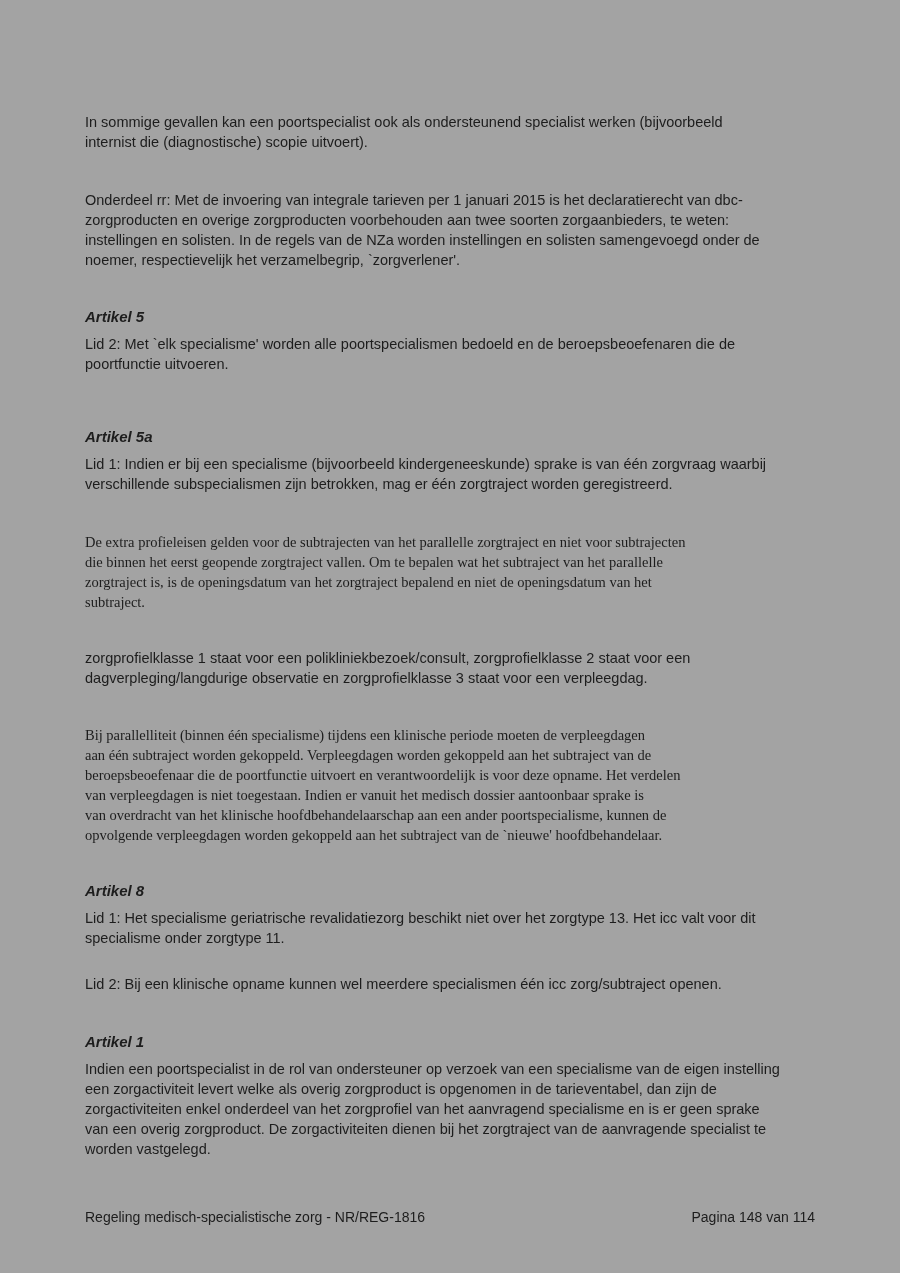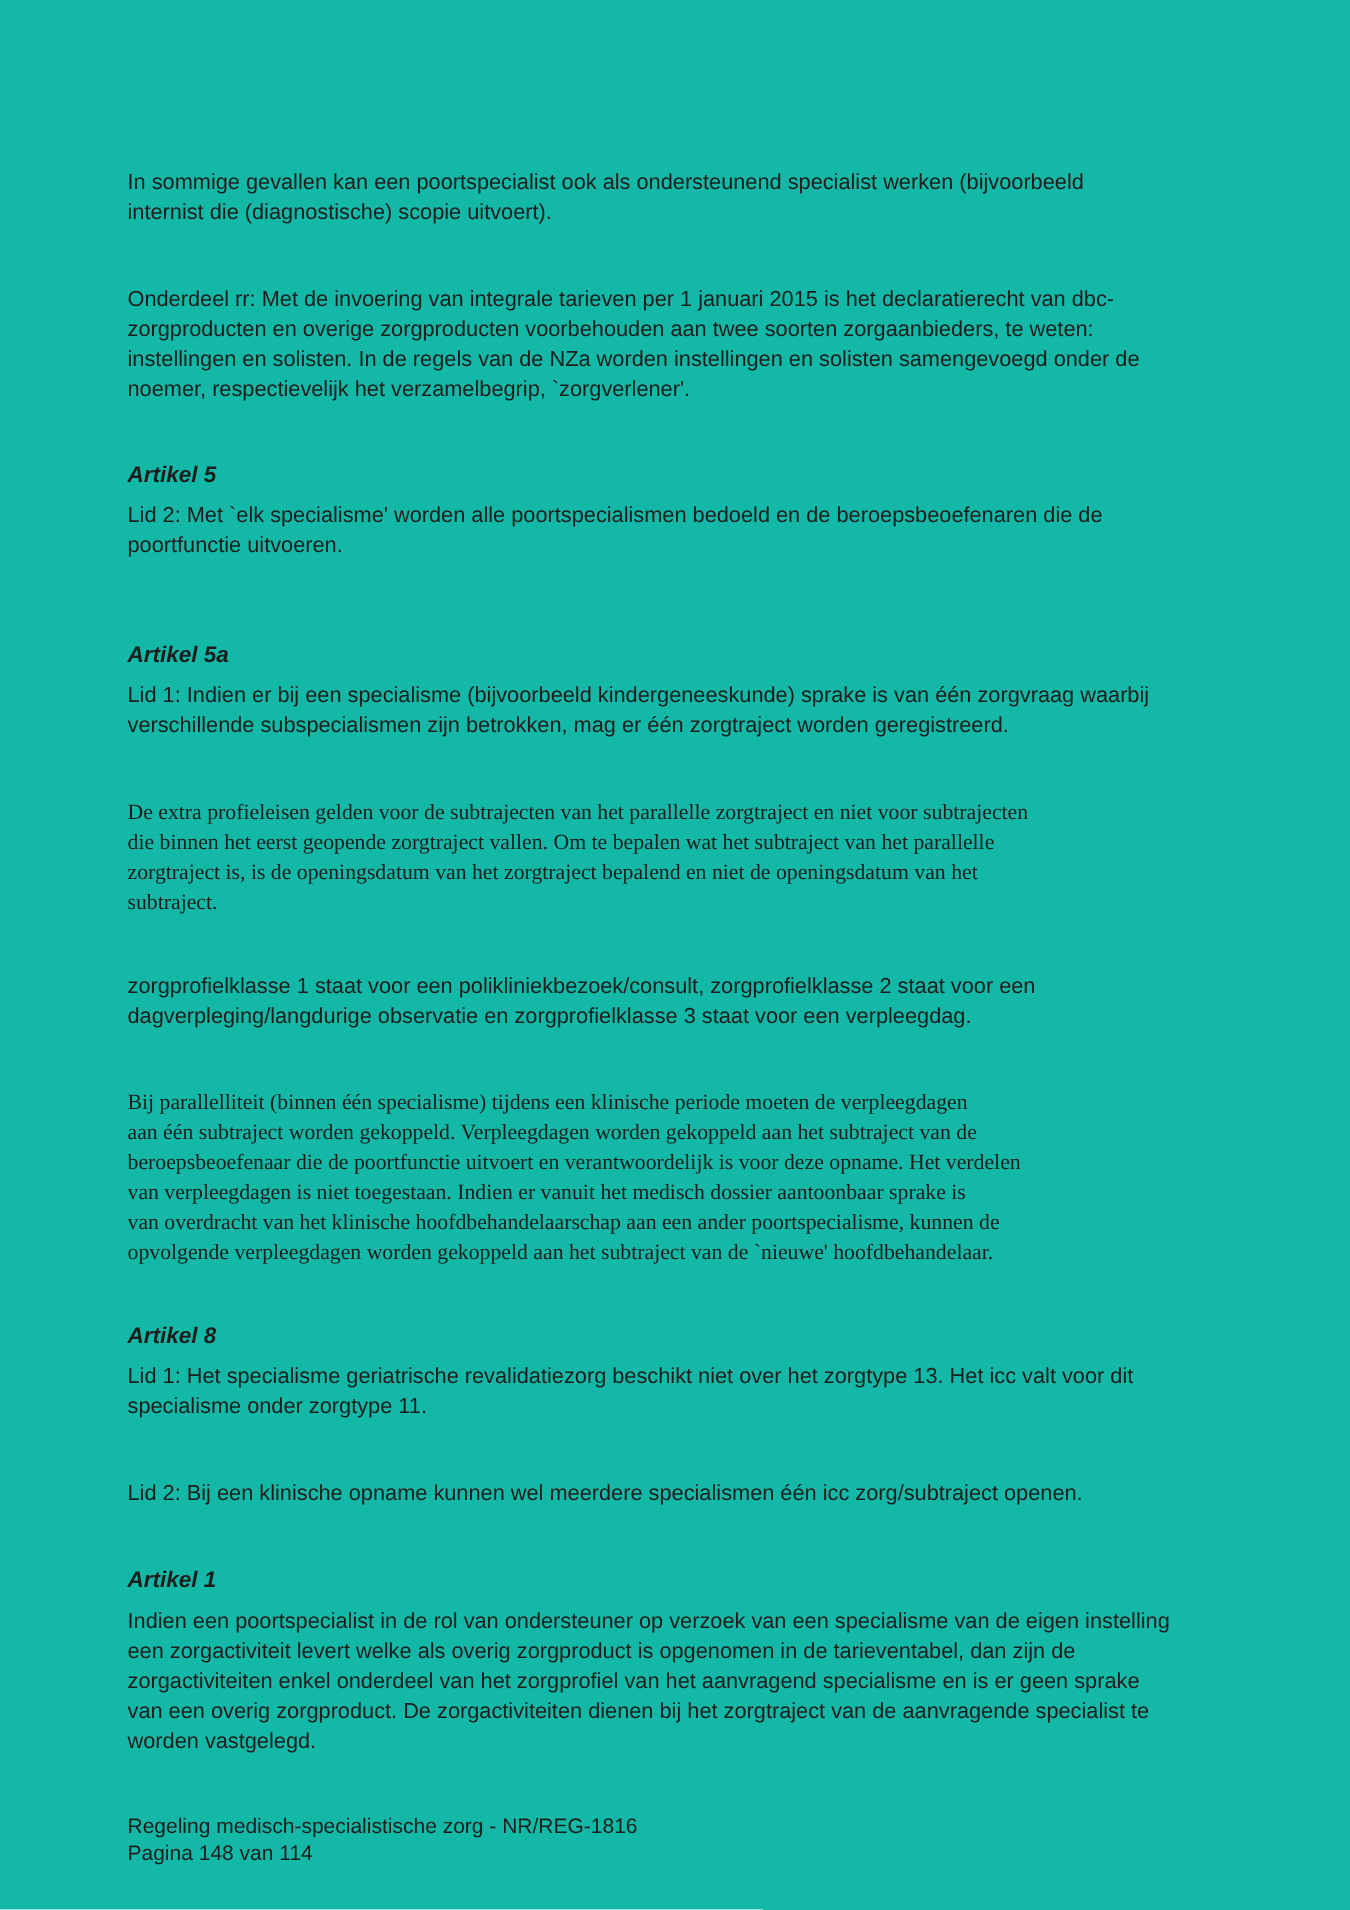--- a/index.html
+++ b/index.html
@@ -4,21 +4,21 @@
 <style>
   html, body {
     margin: 0;
     padding: 0;
     background: #ffffff;
   }
   .page {
     position: relative;
     width: 900px;
     height: 1273px;
-    background: #14b8a6;
+    background: #a3a3a3;
     font-family: "Liberation Sans", sans-serif;
     color: #1d1d1d;
     overflow: hidden;
   }
   .content {
     position: absolute;
     left: 85px;
     top: 112px;
     width: 760px;
   }
@@ -32,33 +32,32 @@
     font-size: 15px;
     line-height: 20px;
     font-style: italic;
     margin: 0;
     white-space: pre-line;
   }
   .mb7  { margin-bottom: 7px; }
   .mb36 { margin-bottom: 36px; font-family: Liberation Serif, serif; }
   .mb37 { margin-bottom: 37px; }
   .mb38 { margin-bottom: 38px; }
-  .mb39 { margin-bottom: 38px; }
+  .mb39 { margin-bottom: 26px; }
   .mb40 { margin-bottom: 53px; }
   .footer {
     position: absolute;
     left: 85px;
     right: 85px;
     top: 1208px;
     display: flex;
     justify-content: space-between;
     font-size: 14px;
     line-height: 18px;
     color: #1d1d1d;
-    flex-direction: column;
   }
 </style>
 </head>
 <body>
 
 <div class="page">
   <div class="content">
     <p class="para mb38">In sommige gevallen kan een poortspecialist ook als ondersteunend specialist werken (bijvoorbeeld
 internist die (diagnostische) scopie uitvoert).</p>
     <p class="para mb37">Onderdeel rr: Met de invoering van integrale tarieven per 1 januari 2015 is het declaratierecht van dbc-

